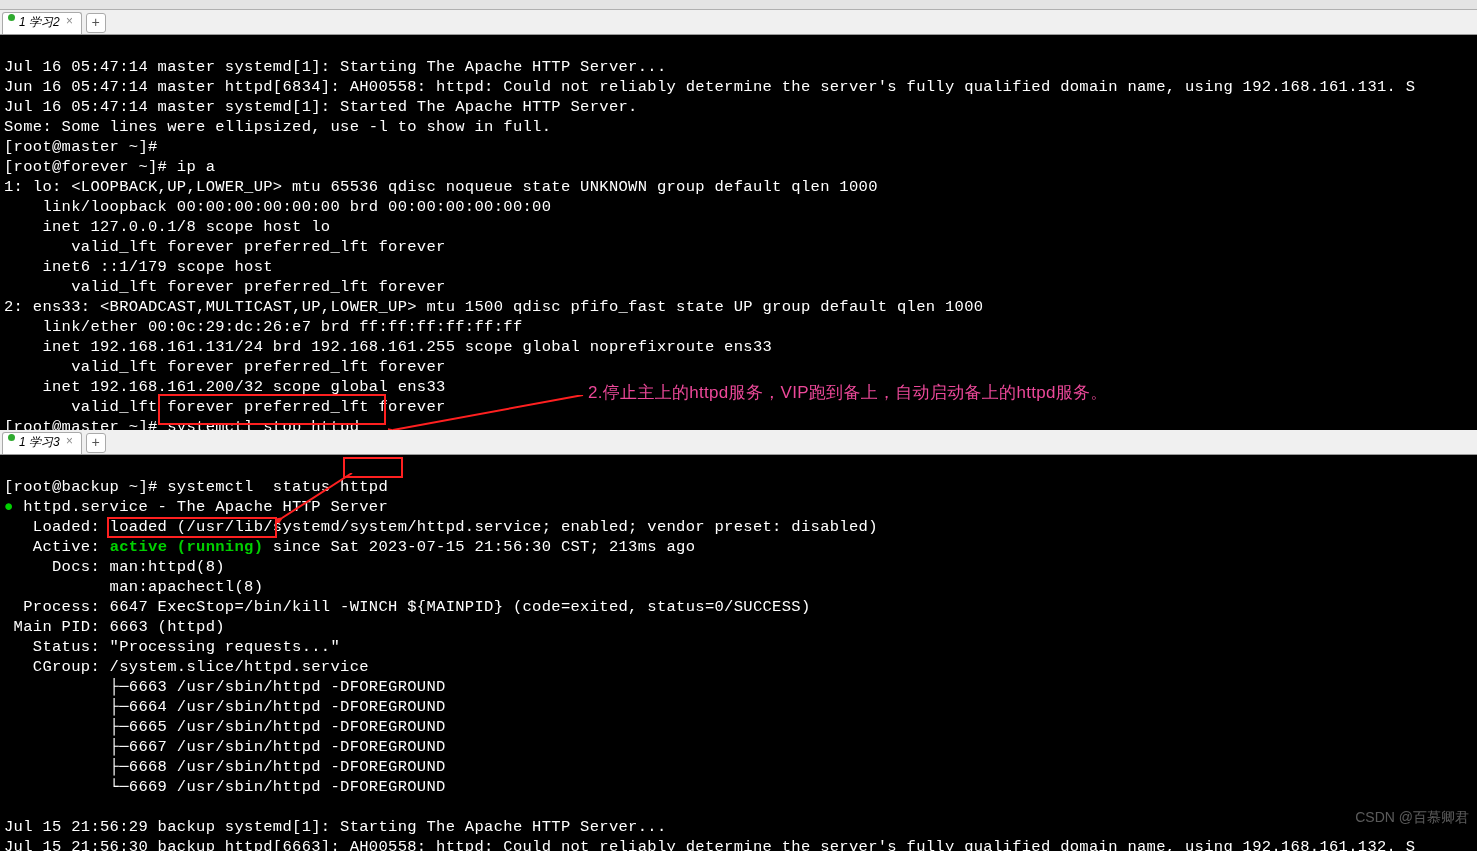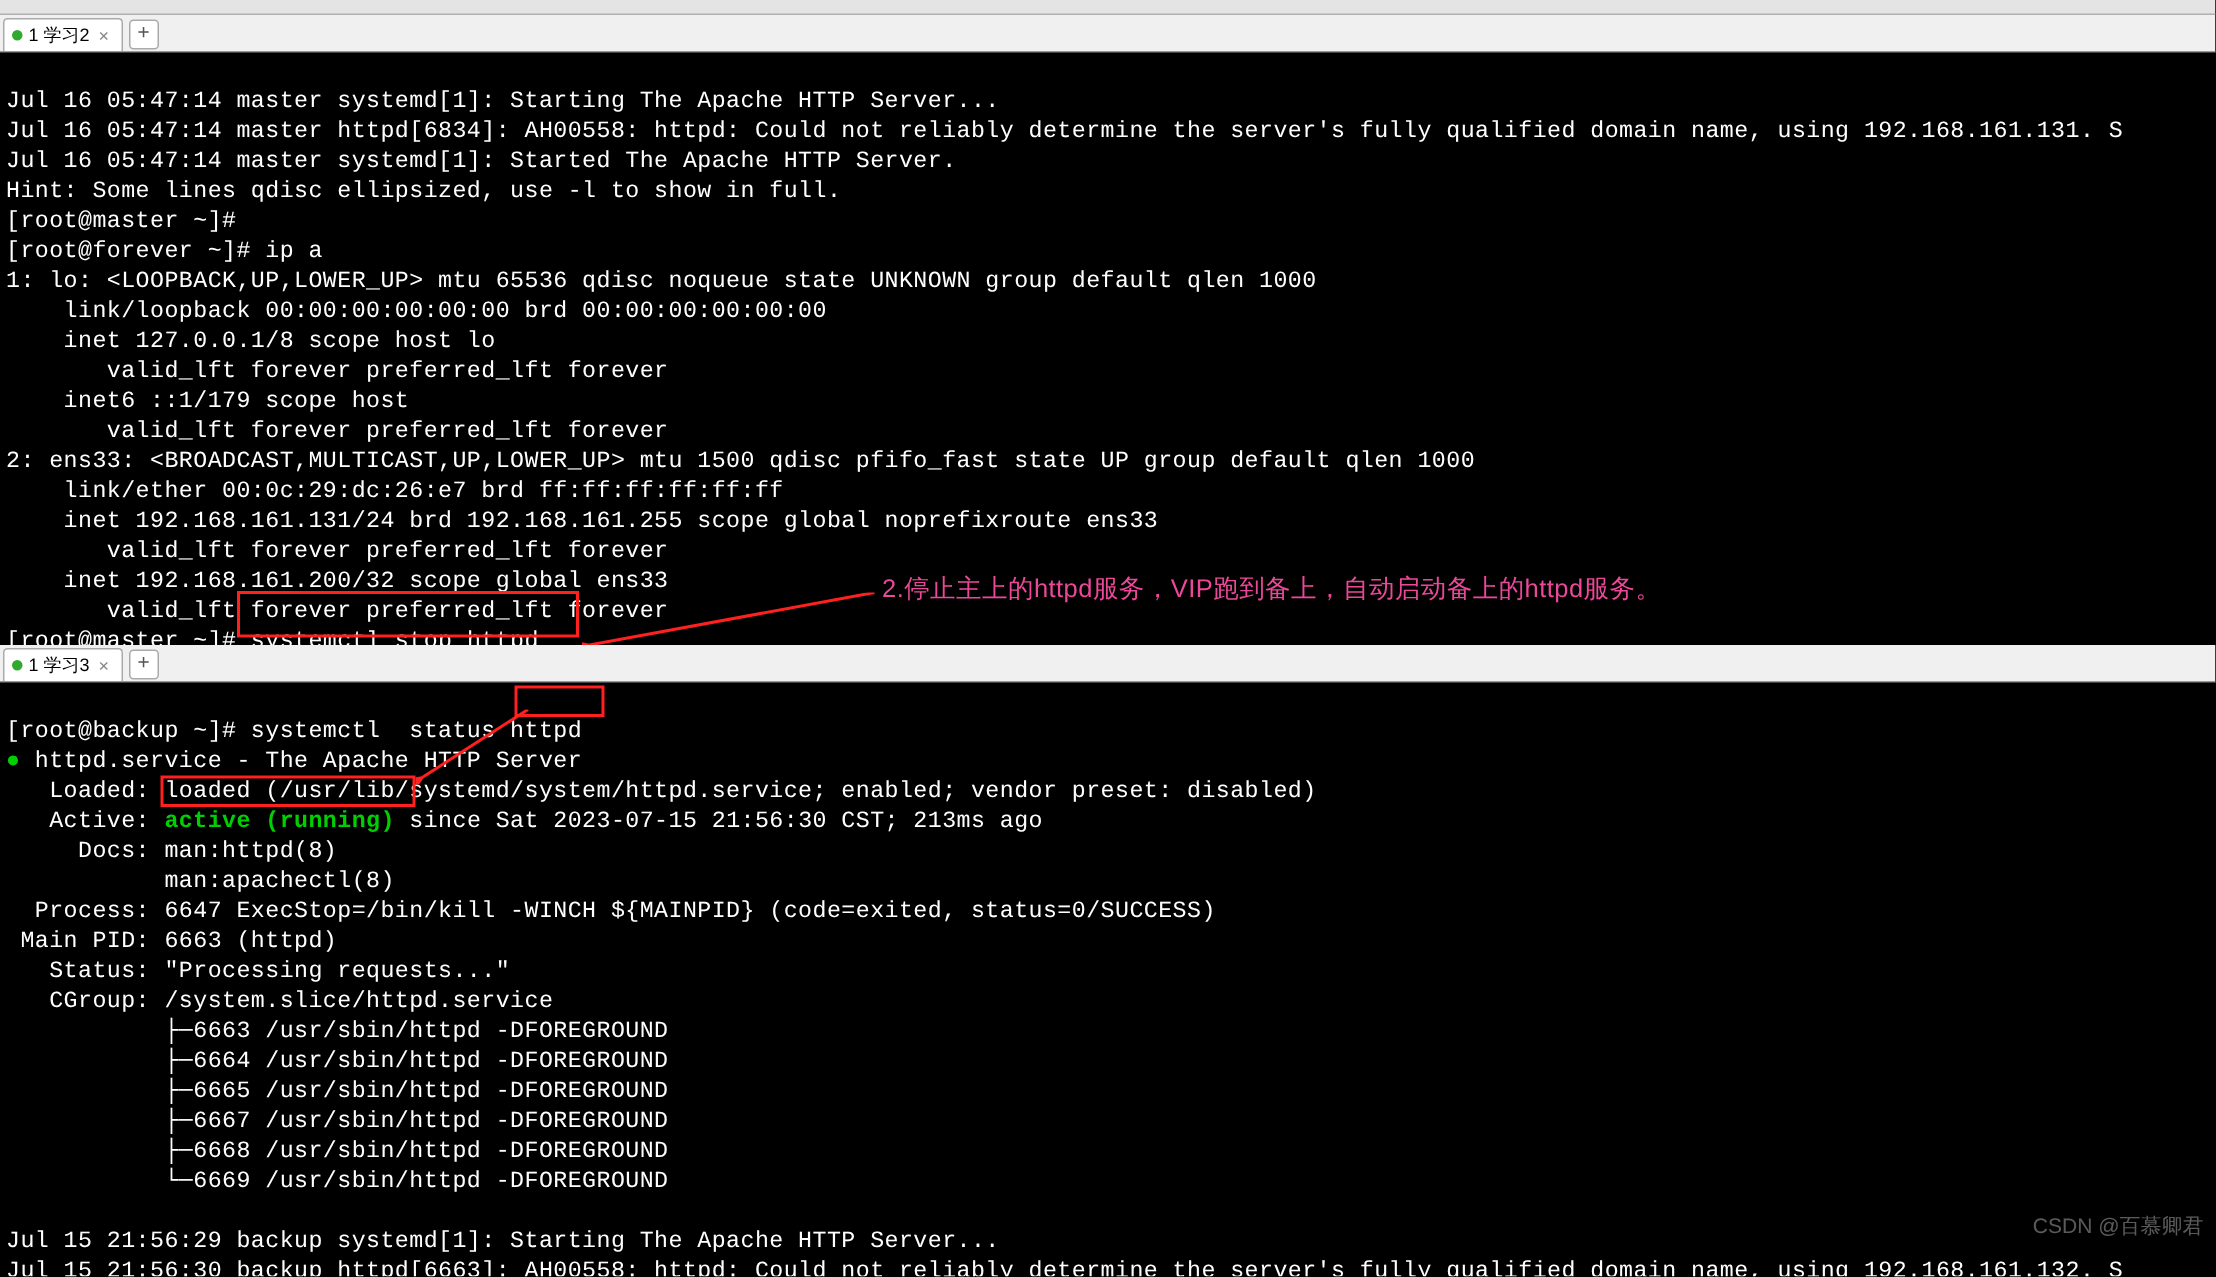--- a/index.html
+++ b/index.html
@@ -1,19 +1,19 @@
 <!DOCTYPE html>
 <html><head>
 <meta charset="utf-8">
 <style>
 * { margin:0; padding:0; box-sizing:border-box; }
 body { width:1477px; height:851px; background:#000; font-family:"Consolas","Courier New",monospace; font-size:15px; overflow:hidden; position:relative; }
 .top-bar { background:#e4e4e4; height:10px; border-bottom:1px solid #b0b0b0; }
 .tab-bar { background:#f0f0f0; height:25px; display:flex; align-items:center; border-bottom:1px solid #999; padding:2px 2px 0 2px; gap:2px; }
-.tab { background:#fff; border:1px solid #aaa; border-bottom:none; border-radius:3px 3px 0 0; padding:1px 8px 1px 5px; display:flex; align-items:center; gap:4px; font-family:"Microsoft YaHei",sans-serif; font-size:12px; height:22px; }
+.tab { background:#fff; border:1px solid #aaa; border-bottom:none; border-radius:3px 3px 0 0; padding:1px 8px 1px 5px; display:flex; gap:4px; font-family:"Microsoft YaHei",sans-serif; font-size:12px; height:22px;font-style:italic; }
 .tab .dot { width:7px; height:7px; border-radius:50%; background:#2faa2f; }
 .tab .close { color:#888; font-size:12px; margin-left:2px; }
 .add-tab { width:20px; height:20px; border:1px solid #aaa; background:#fff; border-radius:3px; display:flex; align-items:center; justify-content:center; font-size:14px; color:#555; margin-left:2px; }
 .term { background:#000; color:#fff; padding:2px 4px; white-space:pre; line-height:20px; letter-spacing:0.3px; font-size:15.5px; }
 .term1 { height:395px; overflow:hidden; position:relative; }
 .term2 { flex:1; overflow:hidden; }
 .red-box { border:2px solid #ff2020; display:inline-block; position:absolute; }
 .anno { position:absolute; color:#ec4899; font-family:"Microsoft YaHei",sans-serif; font-size:17px; font-weight:500; }
 .arrow { position:absolute; }
 .green { color:#00d000; font-weight:bold; }
@@ -31,23 +31,23 @@
     <span>1 学习2</span>
     <span class="close">×</span>
   </div>
   <div class="add-tab">
       <span>+</span>
     </div>
 </div>
 
 <div class="term term1">
 <span>Jul 16 05:47:14 master systemd[1]: Starting The Apache HTTP Server...</span>
-<span>Jul 16 05:47:14 master httpd[6834]: AH00558: httpd: Could not reliably determine the server's fully qualified domain name, using 192.168.161.131. S</span>
+<span>Jun 16 05:47:14 master httpd[6834]: AH00558: httpd: Could not reliably determine the server's fully qualified domain name, using 192.168.161.131. S</span>
 <span>Jul 16 05:47:14 master systemd[1]: Started The Apache HTTP Server.</span>
-<span>Hint: Some lines qdisc ellipsized, use -l to show in full.</span>
+<span>Some: Some lines were ellipsized, use -l to show in full.</span>
 <span>[root@master ~]# </span>
 <span>[root@forever ~]# ip a</span>
 <span>1: lo: &lt;LOOPBACK,UP,LOWER_UP&gt; mtu 65536 qdisc noqueue state UNKNOWN group default qlen 1000</span>
 <span>    link/loopback 00:00:00:00:00:00 brd 00:00:00:00:00:00</span>
 <span>    inet 127.0.0.1/8 scope host lo</span>
 <span>       valid_lft forever preferred_lft forever</span>
 <span>    inet6 ::1/179 scope host </span>
 <span>       valid_lft forever preferred_lft forever</span>
 <span>2: ens33: &lt;BROADCAST,MULTICAST,UP,LOWER_UP&gt; mtu 1500 qdisc pfifo_fast state UP group default qlen 1000</span>
 <span>    link/ether 00:0c:29:dc:26:e7 brd ff:ff:ff:ff:ff:ff</span>

